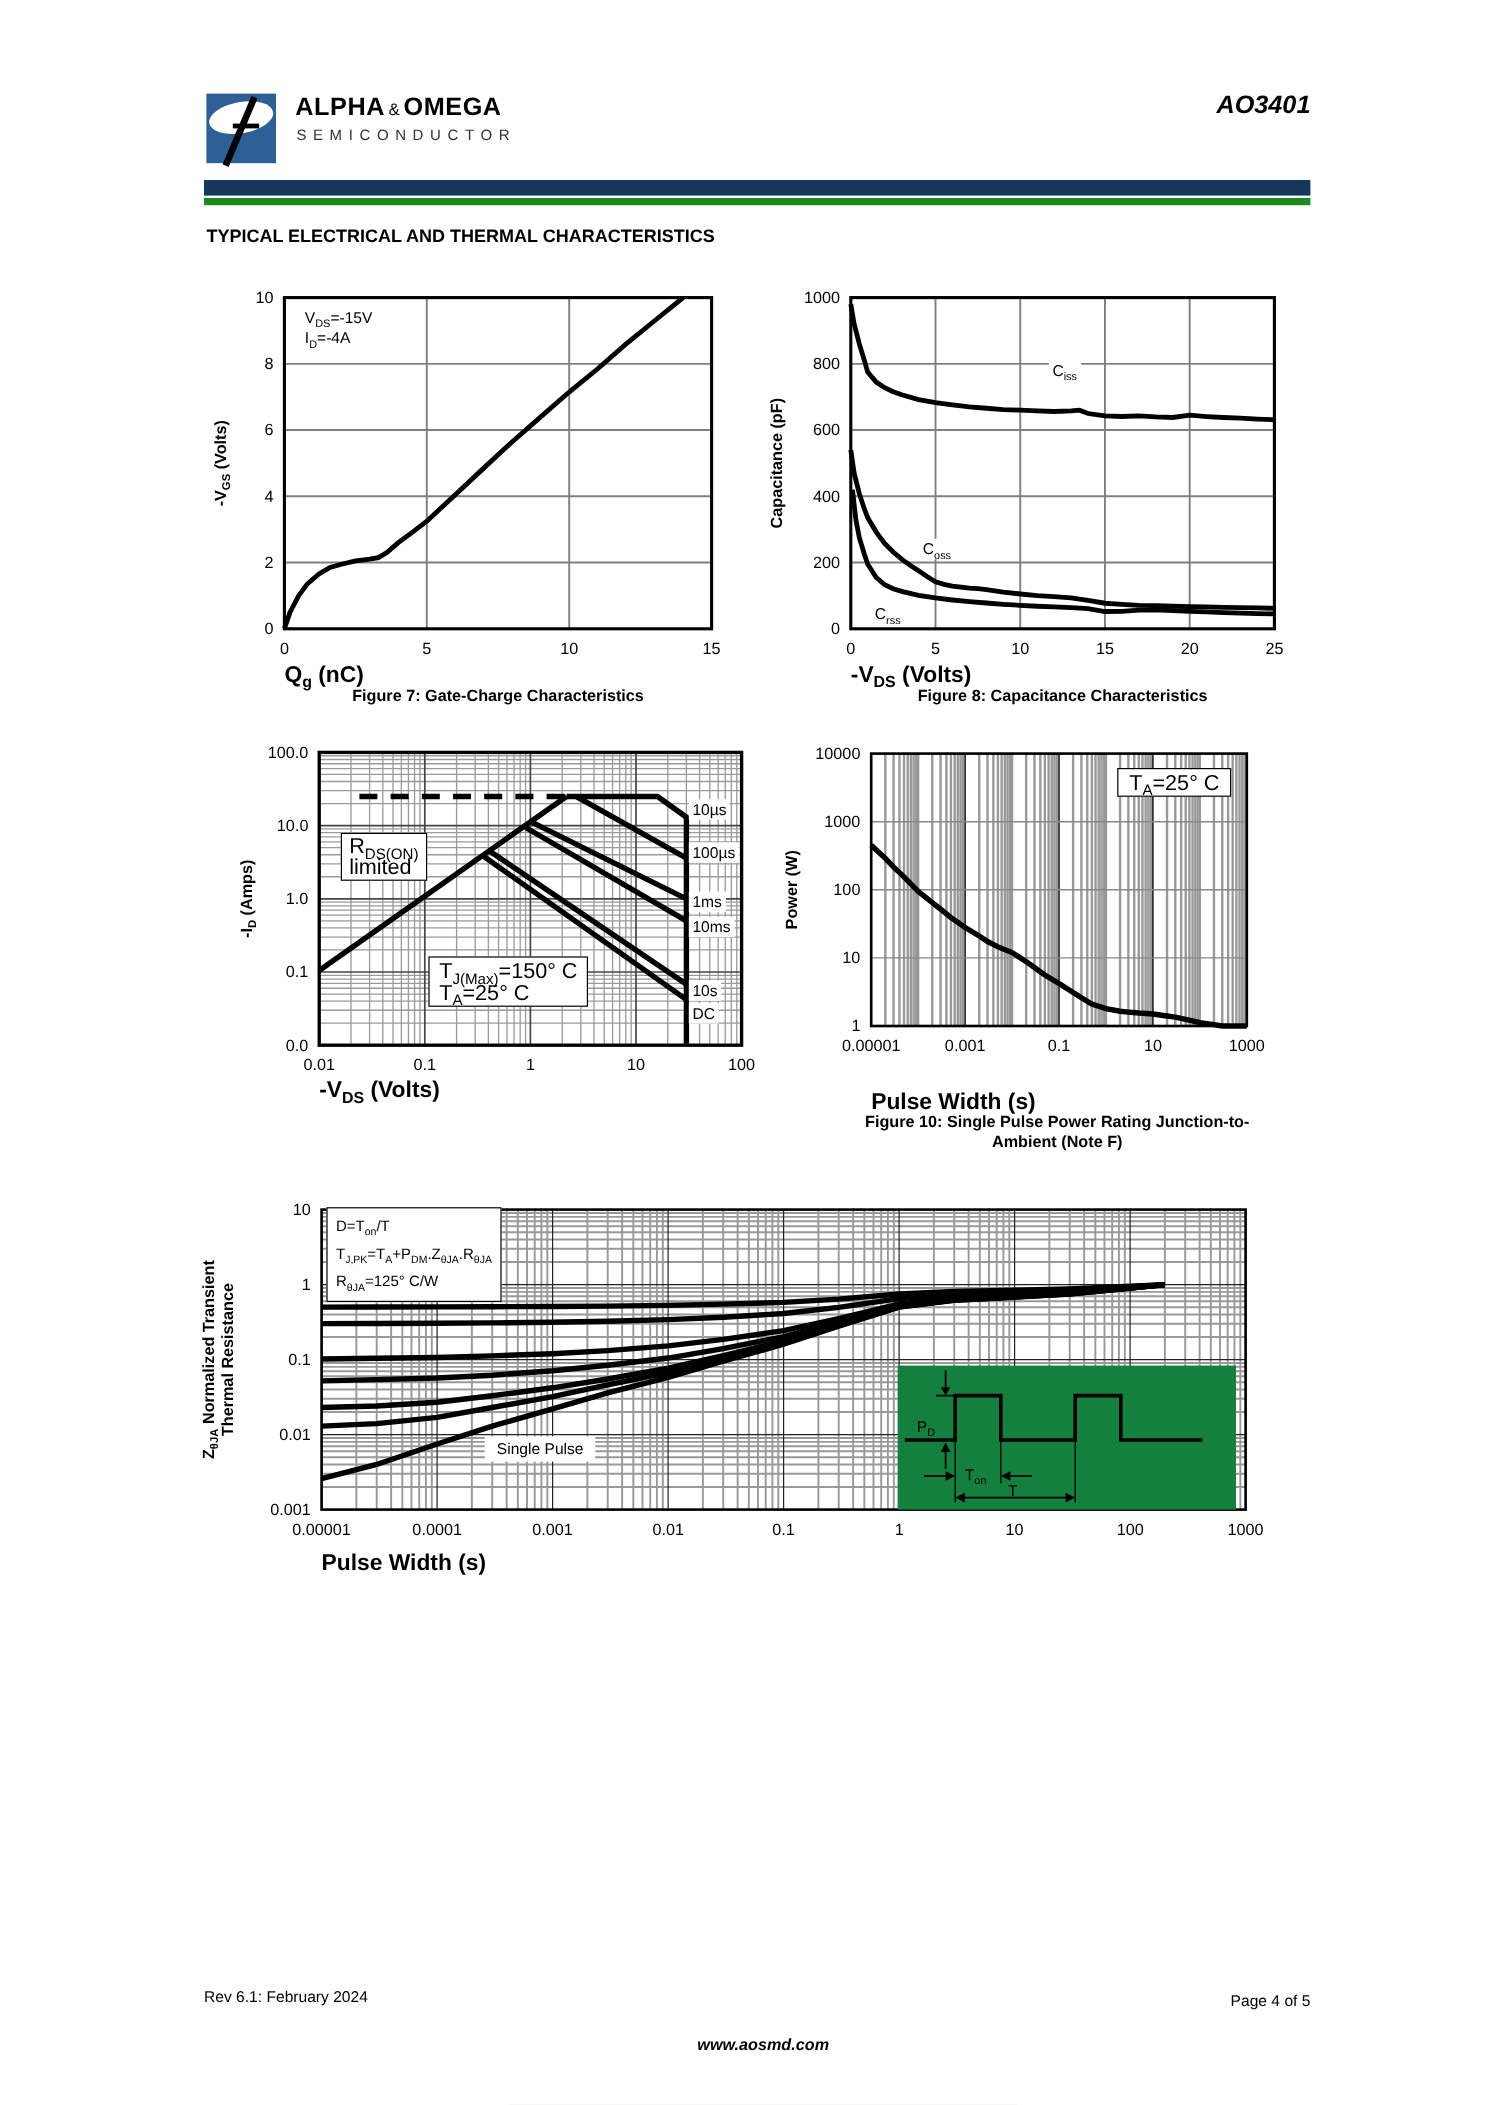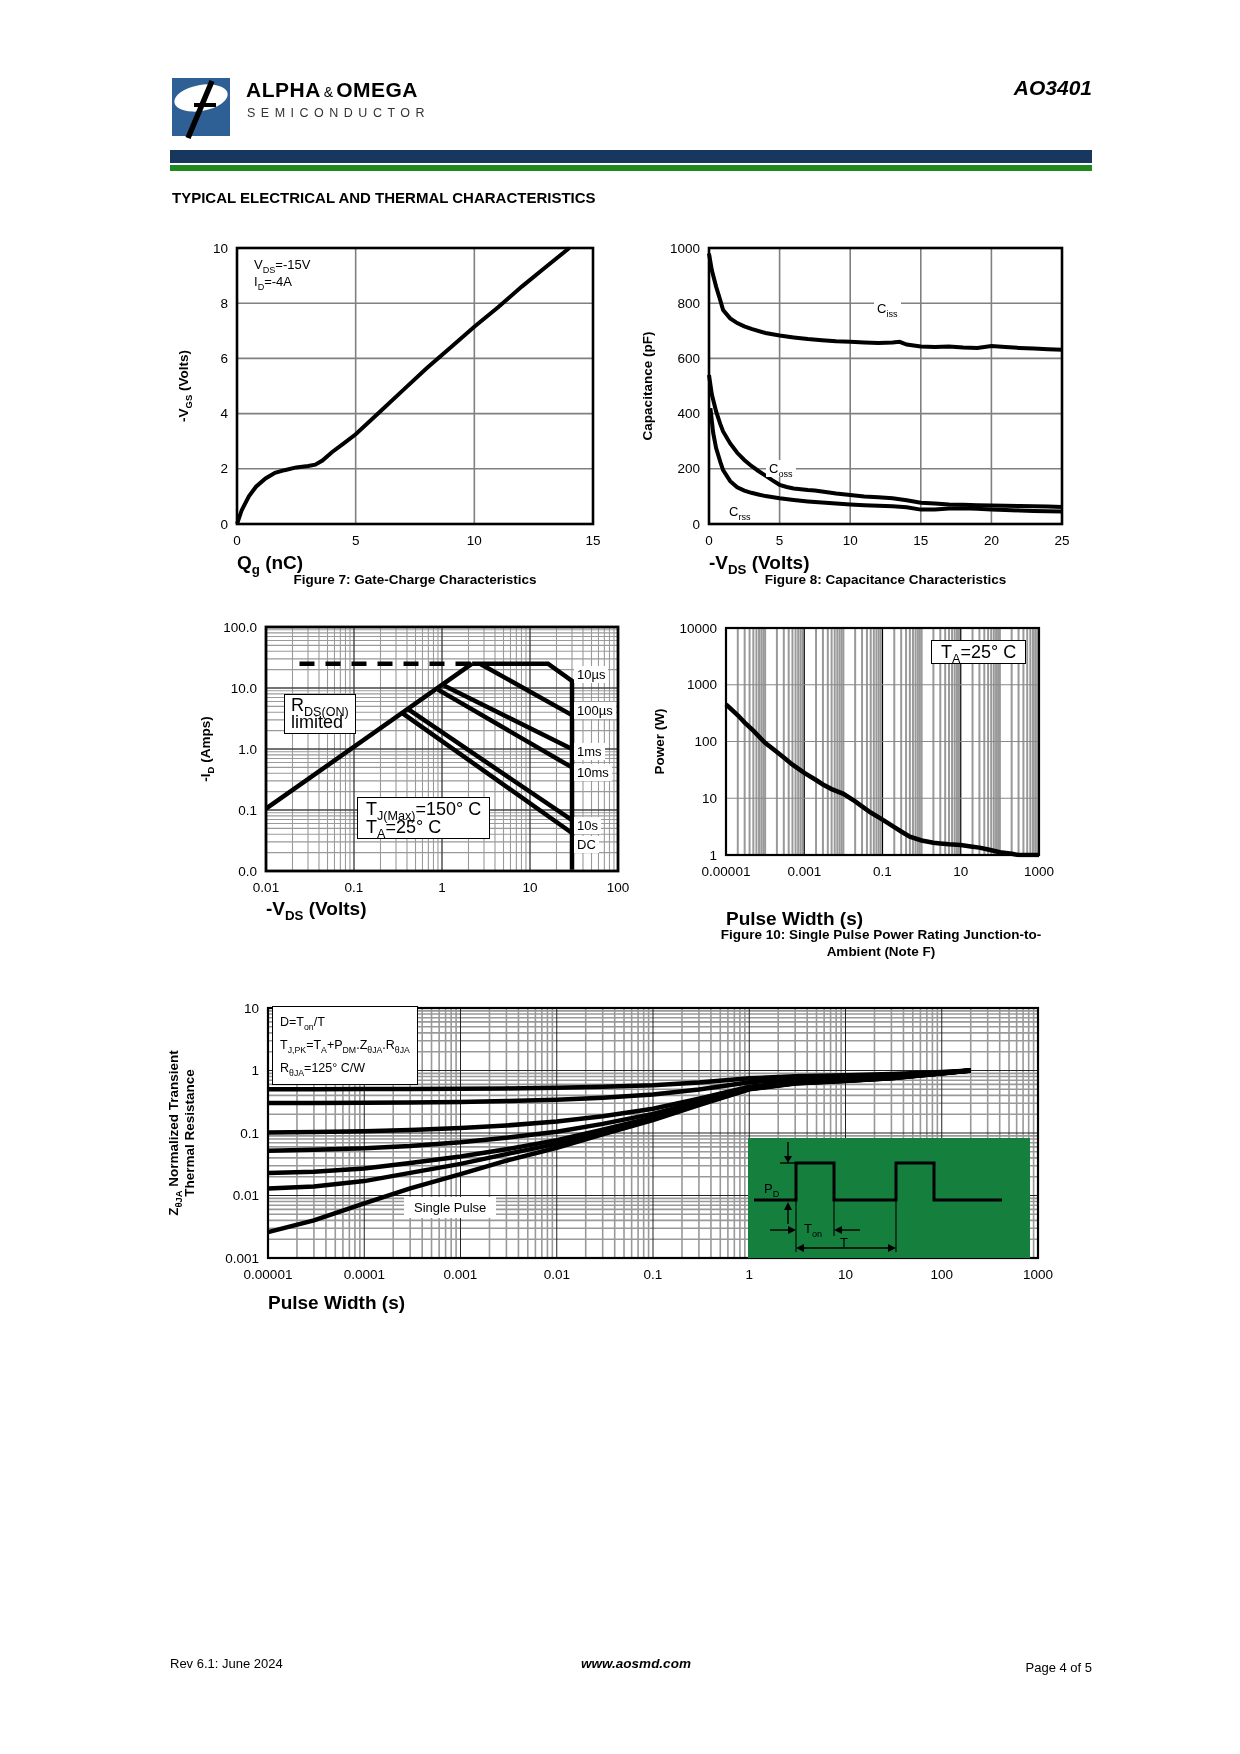--- a/index.html
+++ b/index.html
@@ -16,21 +16,21 @@
   .bgw{background:#fff;padding:0 3px;}
   .box{position:absolute;border:1.6px solid #000;background:#fff;font-size:18px;
        font-weight:400;white-space:nowrap;}
   sub{font-size:0.7em;line-height:0;}
   .brand-line1{font-size:21px;font-weight:700;letter-spacing:0.5px;}
   .brand-amp{font-size:14px;font-weight:400;padding:0 3px;}
   .brand-line2{font-size:12.5px;font-weight:400;letter-spacing:5.5px;color:#333;}
   .partnum{font-size:21px;font-weight:700;font-style:italic;}
   .doc-title{font-size:15px;font-weight:700;}
   .footer-text{font-size:13px;font-weight:400;}
-  .footer-url{font-size:13.5px;font-weight:700;font-style:italic;}
+  .footer-url{font-size:13.5px;font-weight:700;font-style:italic;margin-top:40px;}
 </style>
 </head>
 <body>
 
 <div class="page">
 
   <svg class="abs" style="left:170px;top:76px;width:70px;height:70px;overflow:visible" viewBox="0 0 70 70">
     <rect x="2" y="2" width="58" height="58" fill="#2E6096"></rect>
     <ellipse cx="31" cy="22" rx="27" ry="13" fill="#ffffff" transform="rotate(-10 31 22)"></ellipse>
     <path d="M42,5 L18,62" stroke="#000" stroke-width="5.5" fill="none"></path>
@@ -106,21 +106,21 @@
       <text x="-9" y="225.3" text-anchor="end" class="tick">200</text>
       <text x="-9" y="170.1" text-anchor="end" class="tick">400</text>
       <text x="-9" y="114.9" text-anchor="end" class="tick">600</text>
       <text x="-9" y="59.7" text-anchor="end" class="tick">800</text>
       <text x="-9" y="4.5" text-anchor="end" class="tick">1000</text>
     </svg>
   <div class="vlabel" style="left:640px;top:524px;width:276px"><span>Capacitance (pF)</span></div>
   <div class="xlabel" style="left:709px;top:552px;width:353px"><span>-V</span><sub>DS</sub><span> (Volts)</span></div>
   <div class="caption" style="left:669px;top:571px;width:433px">Figure 8: Capacitance Characteristics</div>
   <div class="ann bgw" style="left:874px;top:300px"><span>C</span><sub>iss</sub></div>
-  <div class="ann bgw" style="left:766px;top:460px"><span>C</span><sub>oss</sub></div>
+  <div class="ann bgw" style="left:766px;top:449px"><span>C</span><sub>oss</sub></div>
   <div class="ann bgw" style="left:726px;top:503px"><span>C</span><sub>rss</sub></div>
 
   <svg class="chart" style="left:266px;top:627px;width:352px;height:244px" viewBox="0 0 352 244">
       <line x1="26.49063961843035" y1="0" x2="26.49063961843035" y2="244" stroke="#9a9a9a" stroke-width="1.1"></line>
       <line x1="41.98667041533029" y1="0" x2="41.98667041533029" y2="244" stroke="#9a9a9a" stroke-width="1.1"></line>
       <line x1="52.9812792368607" y1="0" x2="52.9812792368607" y2="244" stroke="#9a9a9a" stroke-width="1.1"></line>
       <line x1="61.50936038156965" y1="0" x2="61.50936038156965" y2="244" stroke="#9a9a9a" stroke-width="1.1"></line>
       <line x1="68.47731003376065" y1="0" x2="68.47731003376065" y2="244" stroke="#9a9a9a" stroke-width="1.1"></line>
       <line x1="74.36862752125461" y1="0" x2="74.36862752125461" y2="244" stroke="#9a9a9a" stroke-width="1.1"></line>
       <line x1="79.47191885529104" y1="0" x2="79.47191885529104" y2="244" stroke="#9a9a9a" stroke-width="1.1"></line>
@@ -488,17 +488,17 @@
       <path d="M48,62 V114 M86,62 V98 M148,62 V114" stroke="#000" stroke-width="1.1"></path>
       <path d="M55,110 H141" stroke="#000" stroke-width="1.4"></path>
       <polygon points="56,106 56,114 48,110" fill="#000"></polygon>
       <polygon points="140,106 140,114 148,110" fill="#000"></polygon>
     </svg>
     <div class="ann" style="left:16px;top:42px"><span>P</span><sub>D</sub></div>
     <div class="ann" style="left:56px;top:82px"><span>T</span><sub>on</sub></div>
     <div class="ann" style="left:92px;top:96px"><span>T</span></div>
   </div>
 
-  <div class="abs footer-text" style="left:170px;top:1656px">Rev 6.1: June 2024</div>
+  <div class="abs footer-text" style="left:170px;top:1656px">Rev 6.1: February 2024</div>
   <div class="abs footer-url" style="left:420px;top:1656px;width:432px;text-align:center">www.aosmd.com</div>
   <div class="abs footer-text" style="left:930px;top:1660px;width:162px;text-align:right">Page 4 of 5</div>
 
 </div>
 
 </body></html>

